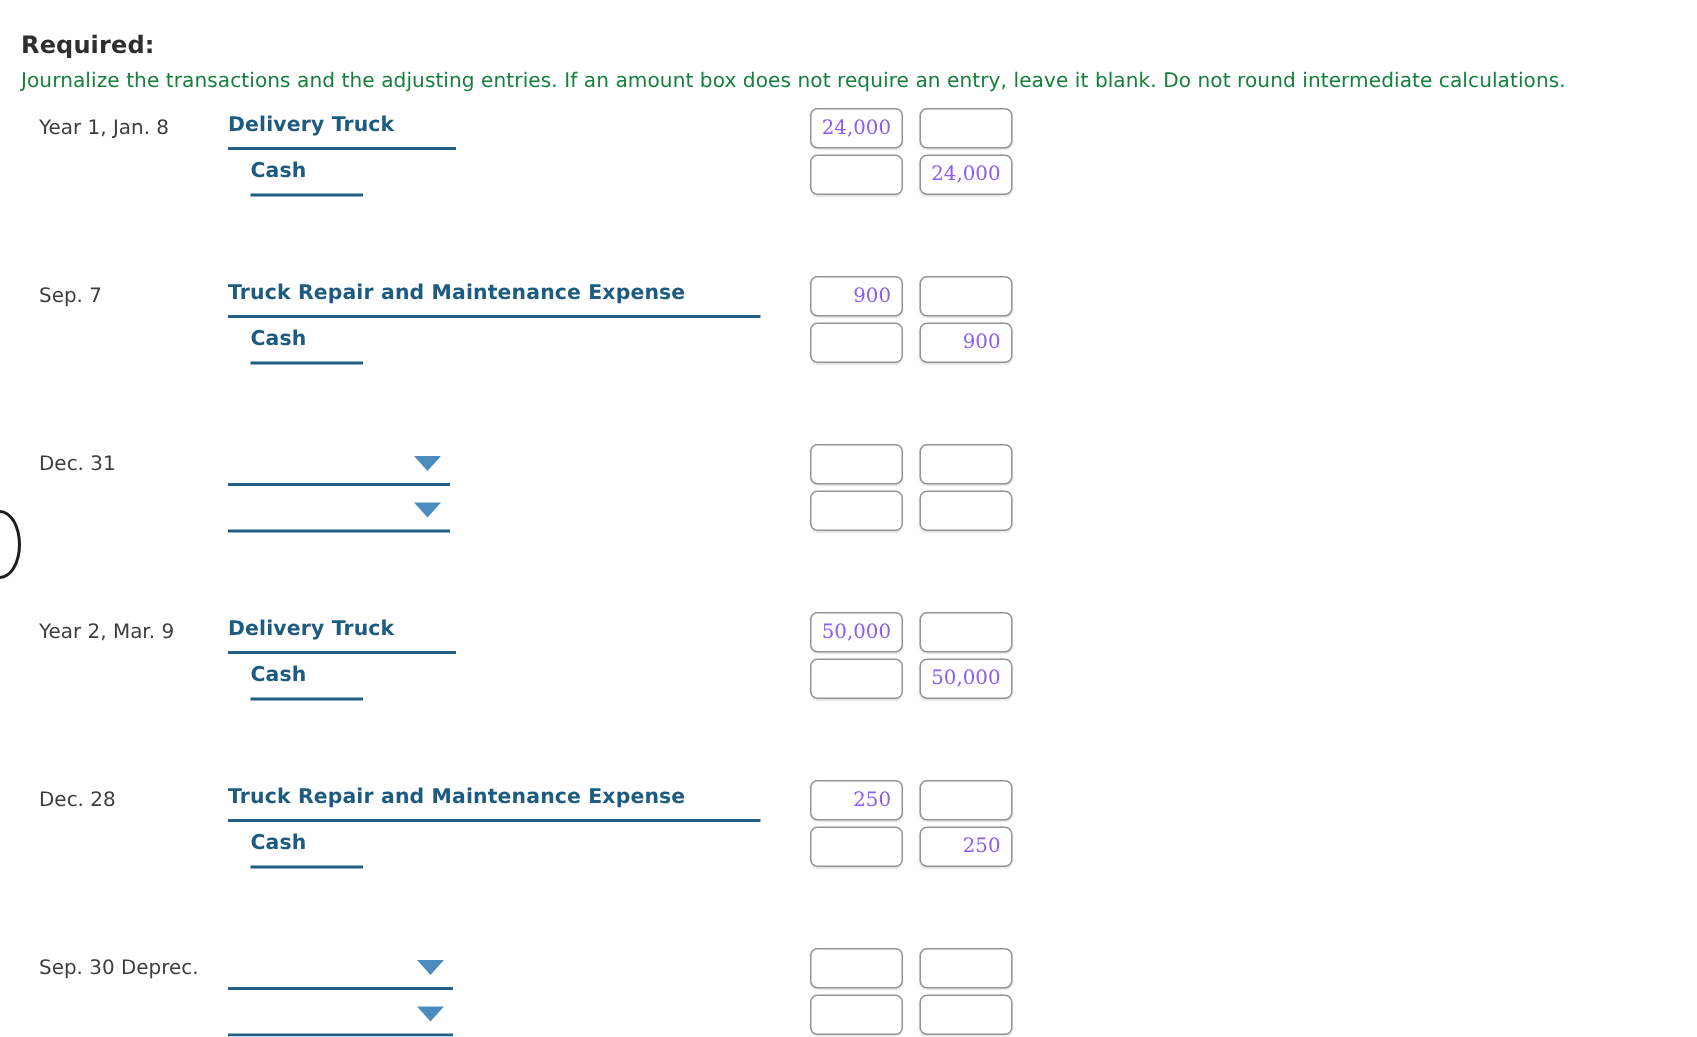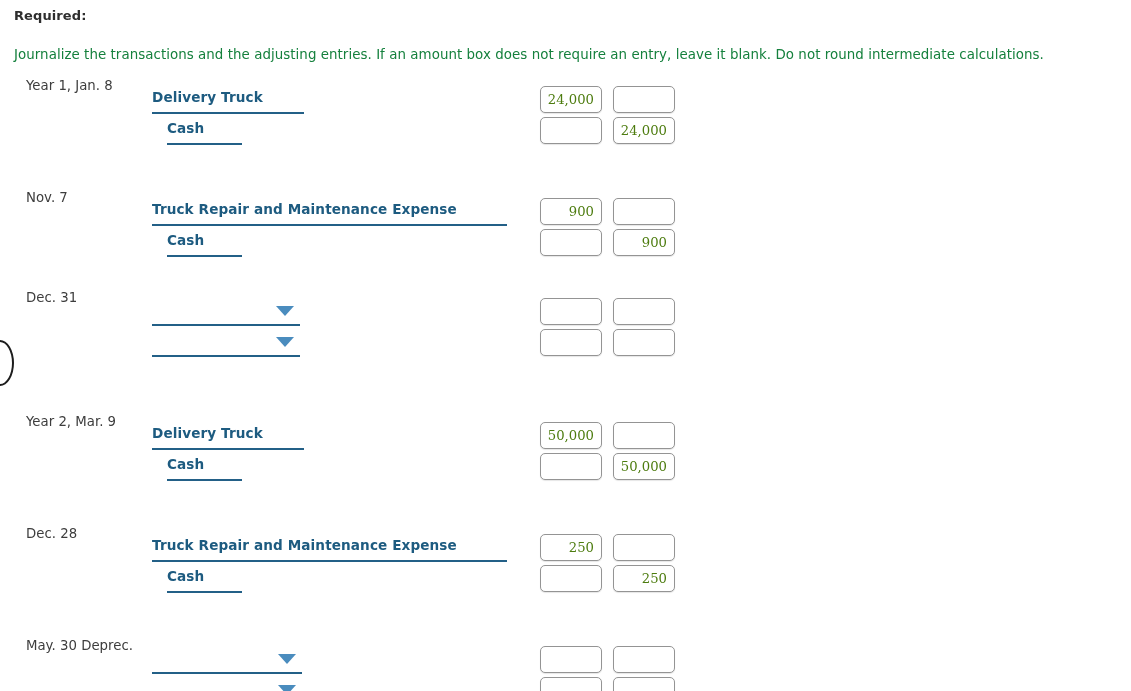--- a/index.html
+++ b/index.html
@@ -13,22 +13,22 @@
     position: relative;
     font-family: "DejaVu Sans", "Liberation Sans", sans-serif;
     overflow: hidden;
     color: #3b3b3b;
   }
 
   
   #required-heading {
     position: absolute;
     left: 14px;
-    top: 8px;
-    font-size: 13px;
+    top: 20px;
+    font-size: 16px;
     font-weight: bold;
     color: #2e2e2e;
     letter-spacing: .1px;
   }
   #instructions {
     position: absolute;
     left: 14px;
     top: 47px;
     font-size: 13.4px;
     color: #15803d;
@@ -54,21 +54,20 @@
     left: 0;
     top: 74px;
     width: 1131px;
   }
   .entry-group {
     position: relative;
   }
   .entry-row {
     position: relative;
     height: 31px;
-    margin-top: 14px;
   }
   .date-cell {
     position: absolute;
     left: 26px;
     top: 0;
     width: 120px;
     font-size: 13.3px;
     color: #3d3d3d;
     line-height: 24px;
     white-space: nowrap;
@@ -112,21 +111,21 @@
     position: absolute;
     top: -2px;
     width: 62px;
     height: 27px;
     box-sizing: border-box;
     border: 1.4px solid #949494;
     border-radius: 5px;
     background: #ffffff;
     box-shadow: 0 1px 1px rgba(0,0,0,.10);
     font-size: 13.2px;
-    color: #4d7c0f;
+    color: #8b5cf6;
     text-align: right;
     line-height: 25px;
     padding-right: 7px;
     font-family: "DejaVu Serif", "Liberation Serif", serif;
   }
   .amt.debit  { left: 540px; }
   .amt.credit { left: 613px; }
 </style>
 </head>
 <body>
@@ -149,37 +148,37 @@
       </div>
       <div class="entry-row" style="position: absolute; left: 0px; top: 31px; width: 1131px;">
         <div class="acct" style="left: 167px; width: 75px;">
           <span class="acct-label">Cash</span>
         </div>
         <div class="amt debit"></div>
         <div class="amt credit">24,000</div>
       </div>
     </div>
     <div class="entry-group" style="position: absolute; left: 0px; top: 112px; width: 1131px; height: 62px;">
-      <div class="date-cell">Nov. 7</div>
+      <div class="date-cell">Sep. 7</div>
       <div class="entry-row" style="position: absolute; left: 0px; top: 0px; width: 1131px;">
         <div class="acct" style="left: 152px; width: 355px;">
           <span class="acct-label">Truck Repair and Maintenance Expense</span>
         </div>
         <div class="amt debit">900</div>
         <div class="amt credit"></div>
       </div>
       <div class="entry-row" style="position: absolute; left: 0px; top: 31px; width: 1131px;">
         <div class="acct" style="left: 167px; width: 75px;">
           <span class="acct-label">Cash</span>
         </div>
         <div class="amt debit"></div>
         <div class="amt credit">900</div>
       </div>
     </div>
-    <div class="entry-group" style="position: absolute; left: 0px; top: 212px; width: 980px; height: 62px;">
+    <div class="entry-group" style="position: absolute; left: 0px; top: 224px; width: 980px; height: 62px;">
       <div class="date-cell">Dec. 31</div>
       <div class="entry-row" style="position: absolute; left: 0px; top: 0px; width: 1131px;">
         <div class="acct dropdown" style="left: 152px; width: 148px;">
           <span class="caret"></span>
         </div>
         <div class="amt debit"></div>
         <div class="amt credit"></div>
       </div>
       <div class="entry-row" style="position: absolute; left: 0px; top: 31px; width: 1131px;">
         <div class="acct dropdown" style="left: 152px; width: 148px;">
@@ -217,21 +216,21 @@
       </div>
       <div class="entry-row" style="position: absolute; left: 0px; top: 31px; width: 1131px;">
         <div class="acct" style="left: 167px; width: 75px;">
           <span class="acct-label">Cash</span>
         </div>
         <div class="amt debit"></div>
         <div class="amt credit">250</div>
       </div>
     </div>
     <div class="entry-group" style="position: absolute; left: 0px; top: 560px; width: 1131px; height: 62px;">
-      <div class="date-cell">May. 30 Deprec.</div>
+      <div class="date-cell">Sep. 30 Deprec.</div>
       <div class="entry-row" style="position: absolute; left: 0px; top: 0px; width: 1131px;">
         <div class="acct dropdown" style="left: 152px; width: 150px;">
           <span class="caret"></span>
         </div>
         <div class="amt debit"></div>
         <div class="amt credit"></div>
       </div>
       <div class="entry-row" style="position: absolute; left: 0px; top: 31px; width: 1131px;">
         <div class="acct dropdown" style="left: 152px; width: 150px;">
           <span class="caret"></span>

